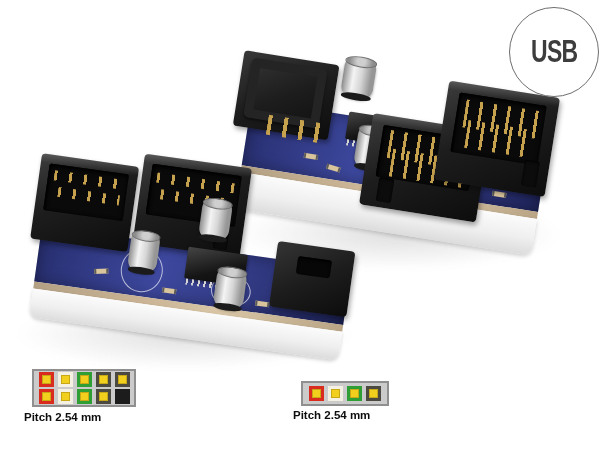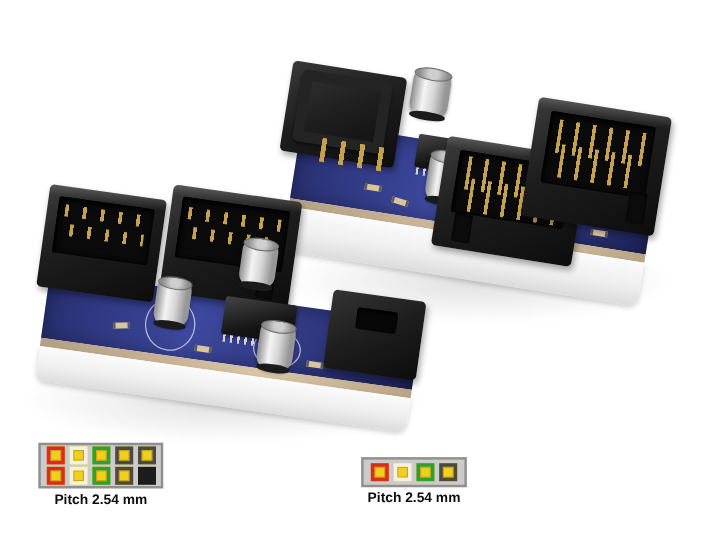--- a/index.html
+++ b/index.html
@@ -95,21 +95,21 @@
   
   .diagram{position:absolute;background:var(--diagram-bg);border:2px solid var(--diagram-border);
       display:flex;flex-direction:column;gap:2px;align-items:center;justify-content:center;
       box-sizing:border-box;}
   .diagram-l{left:32px;top:369px;width:104px;height:38px;}
   .diagram-r{left:301px;top:381px;width:88px;height:25px;}
   .pin-row{display:flex;gap:4px;}
   .pin-cell{width:15px;height:15px;box-sizing:border-box;border:3px solid #000;
       background:var(--pin-yellow);box-shadow:inset 0 0 0 1px rgba(0,0,0,.18);}
   .pin-blocked{border:none;background:var(--blocked);box-shadow:none;}
-  .caption{position:absolute;font-size:11.5px;font-weight:bold;color:#0d0d0d;text-align:center;}
+  .caption{position:absolute;font-size:11.5px;font-weight:bold;color:#0d0d0d;}
   .caption-l{left:24px;top:411px;width:120px;}
   .caption-r{left:293px;top:409px;width:104px;}
 </style>
 </head>
 <body>
 
 <div class="stage">
 
   <div class="shadow shadow-l"></div>
   <div class="shadow shadow-r"></div>
@@ -179,20 +179,23 @@
     <div class="cap" style="left:156px;top:-50px;width:30px;height:40px;"></div>
     <div class="ic" style="left:148px;top:0px;width:60px;height:32px;"></div>
     <div class="cap" style="left:90px;top:-8px;width:29px;height:40px;"></div>
     <div class="cap" style="left:180px;top:16px;width:30px;height:40px;"></div>
 
     <div class="conn4" style="left:236px;top:-18px;width:78px;height:66px;">
       <div class="hole" style="top:12px;left:22px;width:34px;height:18px;"></div>
     </div>
   </div>
 
+  <div class="badge">
+    <span>USB</span>
+  </div>
 
   <div class="diagram diagram-l">
       <div class="pin-row">
         <div class="pin-cell" style="border-color: var(--wire-red);"></div>
         <div class="pin-cell" style="border-color: var(--wire-white);"></div>
         <div class="pin-cell" style="border-color: var(--wire-green);"></div>
         <div class="pin-cell" style="border-color: var(--wire-black);"></div>
         <div class="pin-cell" style="border-color: var(--wire-black);"></div>
       </div>
       <div class="pin-row">

